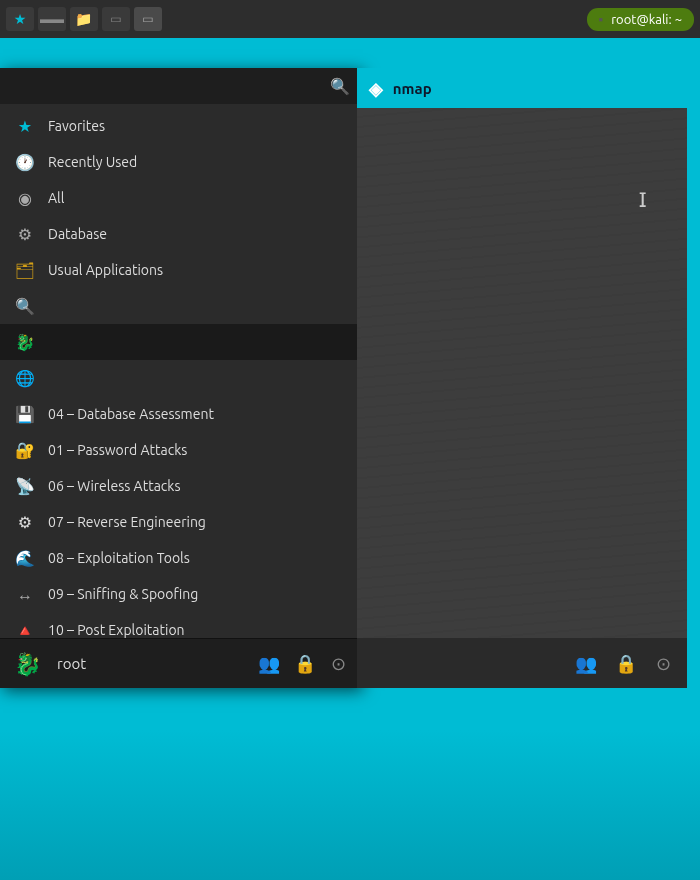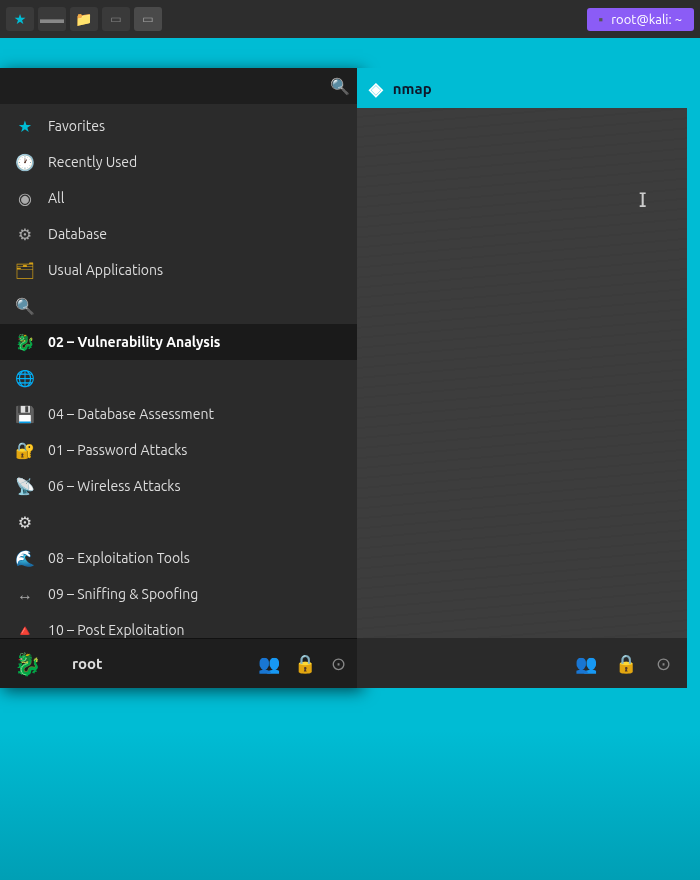--- a/index.html
+++ b/index.html
@@ -33,23 +33,23 @@
       color: #00bcd4;
       font-size: 12px;
     }
     .taskbar-icon.active {
       background: #4a4a4a;
     }
     .taskbar-title {
       margin-left: auto;
       color: #fff;
       font-size: 13px;
-      background: #8b5cf6;
+      background: #4d7c0f;
       padding: 4px 12px;
-      border-radius: 3px;
+      border-radius: 11px;
       display: flex;
       align-items: center;
       gap: 8px;
     }
     .taskbar-title::before {
       content: '▪';
       color: #555;
     }
 
     
@@ -137,22 +137,22 @@
       height: 28px;
       border-radius: 50%;
       display: flex;
       align-items: center;
       justify-content: center;
       font-size: 16px;
     }
     .bottom-label {
       color: #ddd;
       font-size: 15px;
-      font-weight: bold;
-      margin-left: 20px;
+      font-weight: normal;
+      margin-left: 5px;
     }
     .bottom-actions {
       margin-left: auto;
       display: flex;
       gap: 14px;
       align-items: center;
     }
     .bottom-action-icon {
       font-size: 18px;
       color: #aaa;
@@ -300,21 +300,20 @@
         <span class="menu-item-icon icon-folder">🗂</span>
         <span class="menu-item-label">Usual Applications</span>
       </div>
 
       <div class="menu-item">
         <span class="menu-item-icon icon-search">🔍</span>
       </div>
 
       <div class="menu-item selected">
         <span class="menu-item-icon" style="color:#cc0000;">🐉</span>
-        <span class="menu-item-label">02 – Vulnerability Analysis</span>
       </div>
 
       <div class="menu-item">
         <span class="menu-item-icon icon-web">🌐</span>
       </div>
 
       <div class="menu-item">
         <span class="menu-item-icon icon-db">💾</span>
         <span class="menu-item-label">04 – Database Assessment</span>
       </div>
@@ -324,20 +323,21 @@
         <span class="menu-item-label">01 – Password Attacks</span>
       </div>
 
       <div class="menu-item">
         <span class="menu-item-icon icon-wireless">📡</span>
         <span class="menu-item-label">06 – Wireless Attacks</span>
       </div>
 
       <div class="menu-item">
         <span class="menu-item-icon icon-reverse">⚙</span>
+        <span class="menu-item-label">07 – Reverse Engineering</span>
       </div>
 
       <div class="menu-item">
         <span class="menu-item-icon icon-exploit">🌊</span>
         <span class="menu-item-label">08 – Exploitation Tools</span>
       </div>
 
       <div class="menu-item">
         <span class="menu-item-icon icon-sniff">↔</span>
         <span class="menu-item-label">09 – Sniffing &amp; Spoofing</span>

